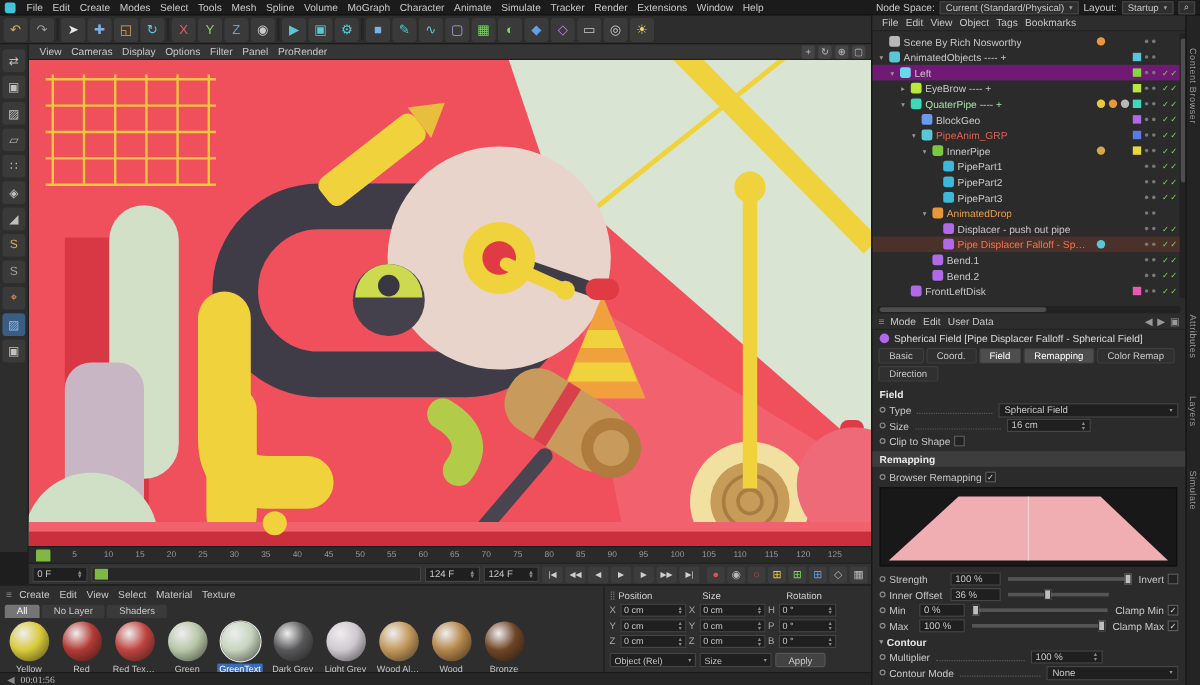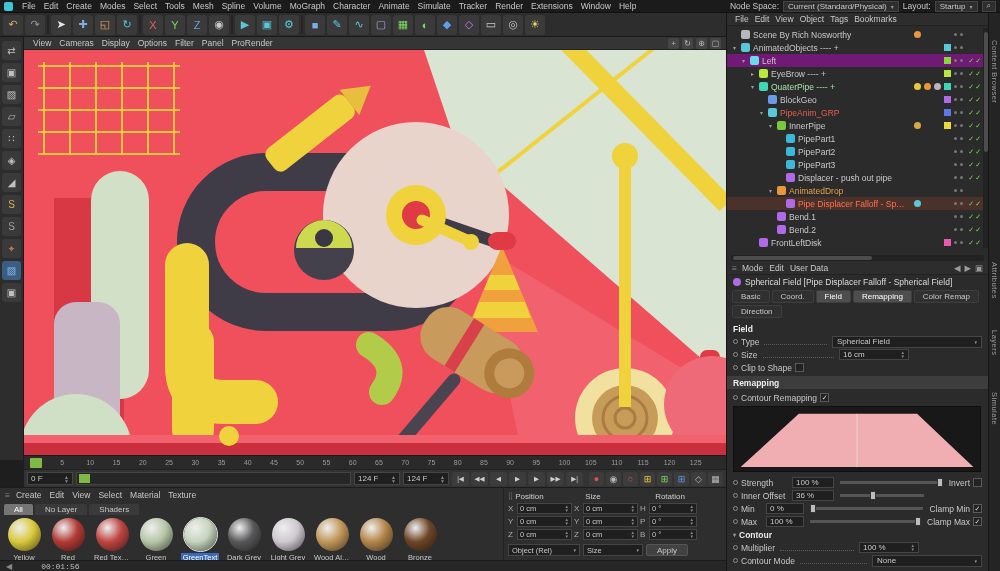--- a/index.html
+++ b/index.html
@@ -67,21 +67,21 @@
   .c-row { display:flex; align-items:center; gap:2px; height:13px; }
   .c-lab { width:7px; color:#aaa; }
   .c-field { width:55px; height:11px; background:#1f1f1f; border:1px solid #454545; display:flex; align-items:center; justify-content:space-between; padding:0 2px; font-size:7.5px; }
   .c-field .stp { font-size:4.5px; color:#888; line-height:3.5px; }
   #coords .bottom { display:flex; gap:3px; margin-top:3px; align-items:center; }
   .c-drop { height:12px; background:#1f1f1f; border:1px solid #454545; display:flex; align-items:center; justify-content:space-between; gap:3px; padding:0 3px; width:72px; font-size:7.5px; }
   .c-apply { height:12px; background:#424242; border:1px solid #555; border-radius:2px; padding:0 10px; display:flex; align-items:center; }
 
   
   #statusbar { left:0; top:560px; width:726px; height:11px; background:#262626; border-top:1px solid #1a1a1a; display:flex; align-items:center; gap:5px; padding:0 6px; font-size:8px; color:#bfbfbf; }
-  #statusbar .tc { font-family:Liberation Mono, monospace;margin-left:24px; }
+  #statusbar .tc { font-family:Liberation Serif, serif; }
 
   
   #right-panel { left:726px; top:13px; width:262px; height:558px; background:#2b2b2b; border-left:1px solid #161616; }
   .pmenu { height:13px; background:#2d2d2d; display:flex; align-items:center; gap:2px; padding:0 5px; font-size:8.5px; border-bottom:1px solid #222; }
   .pmenu .menu-item { padding:0 3px; }
   #om-tree { height:228px; overflow:hidden; padding-top:2px; position:relative; }
   .orow { height:13px; display:flex; align-items:center; gap:3px; padding-right:6px; font-size:8.5px; white-space:nowrap; }
   .orow .arrow { width:7px; font-size:6px; color:#999; text-align:center; flex:none; }
   .orow .oicon { width:9px; height:9px; border-radius:2px; background:#888; flex:none; }
   .orow .lbl { overflow:hidden; text-overflow:ellipsis; max-width:156px; }
@@ -755,45 +755,45 @@
         <span class="lbl">PipePart3</span>
         <span class="sp"></span>
         <span class="tag" style="visibility: hidden;"></span>
         <span class="tag" style="visibility: hidden;"></span>
         <span class="tag" style="visibility: hidden;"></span>
         <span class="chip" style="visibility: hidden;"></span>
         <span class="dot"></span>
         <span class="dot"></span>
         <span class="chk">✓✓</span>
       </div>
+        <div class="orow" style="padding-left: 40px;">
+        <span class="arrow">▾</span>
+        <span class="oicon" style="background: rgb(232, 151, 61);"></span>
+        <span class="lbl" style="color: rgb(232, 160, 74);">AnimatedDrop</span>
+        <span class="sp"></span>
+        <span class="tag" style="visibility: hidden;"></span>
+        <span class="tag" style="visibility: hidden;"></span>
+        <span class="tag" style="visibility: hidden;"></span>
+        <span class="chip" style="visibility: hidden;"></span>
+        <span class="dot"></span>
+        <span class="dot"></span>
+        <span class="chk"></span>
+      </div>
         <div class="orow" style="padding-left: 49px;">
         <span class="arrow"></span>
         <span class="oicon" style="background: rgb(176, 106, 232);"></span>
         <span class="lbl">Displacer - push out pipe</span>
         <span class="sp"></span>
         <span class="tag" style="visibility: hidden;"></span>
         <span class="tag" style="visibility: hidden;"></span>
         <span class="tag" style="visibility: hidden;"></span>
         <span class="chip" style="visibility: hidden;"></span>
         <span class="dot"></span>
         <span class="dot"></span>
         <span class="chk">✓✓</span>
-      </div>
-        <div class="orow" style="padding-left: 40px;">
-        <span class="arrow">▾</span>
-        <span class="oicon" style="background: rgb(232, 151, 61);"></span>
-        <span class="lbl" style="color: rgb(232, 160, 74);">AnimatedDrop</span>
-        <span class="sp"></span>
-        <span class="tag" style="visibility: hidden;"></span>
-        <span class="tag" style="visibility: hidden;"></span>
-        <span class="tag" style="visibility: hidden;"></span>
-        <span class="chip" style="visibility: hidden;"></span>
-        <span class="dot"></span>
-        <span class="dot"></span>
-        <span class="chk"></span>
       </div>
         <div class="orow sel-orange" style="padding-left: 49px;">
         <span class="arrow"></span>
         <span class="oicon" style="background: rgb(176, 106, 232);"></span>
         <span class="lbl" style="color: rgb(255, 112, 80);">Pipe Displacer Falloff - Spherical Field</span>
         <span class="sp"></span>
         <span class="tag" style="background: rgb(88, 200, 216);"></span>
         <span class="tag" style="visibility: hidden;"></span>
         <span class="tag" style="visibility: hidden;"></span>
         <span class="chip" style="visibility: hidden;"></span>
@@ -902,21 +902,21 @@
     <div class="a-row">
       <span class="adot"></span>
       <span>Clip to Shape</span>
       <span class="acheck"></span>
     </div>
 
     <div class="sec-bar">Remapping</div>
 
     <div class="a-row">
       <span class="adot"></span>
-      <span>Contour Remapping</span>
+      <span>Browser Remapping</span>
       <span class="acheck">✓</span>
     </div>
 
     <svg id="remap-graph" width="248" height="66" viewBox="0 0 248 66">
       <rect width="248" height="66" fill="#181818"></rect>
       <polygon points="4,62 64,7 186,7 244,62" fill="#f0aeb2"></polygon>
       <line x1="124" y1="7" x2="124" y2="62" stroke="#e8e8e8" stroke-width="1" opacity="0.65"></line>
     </svg>
 
     <div class="a-row">

